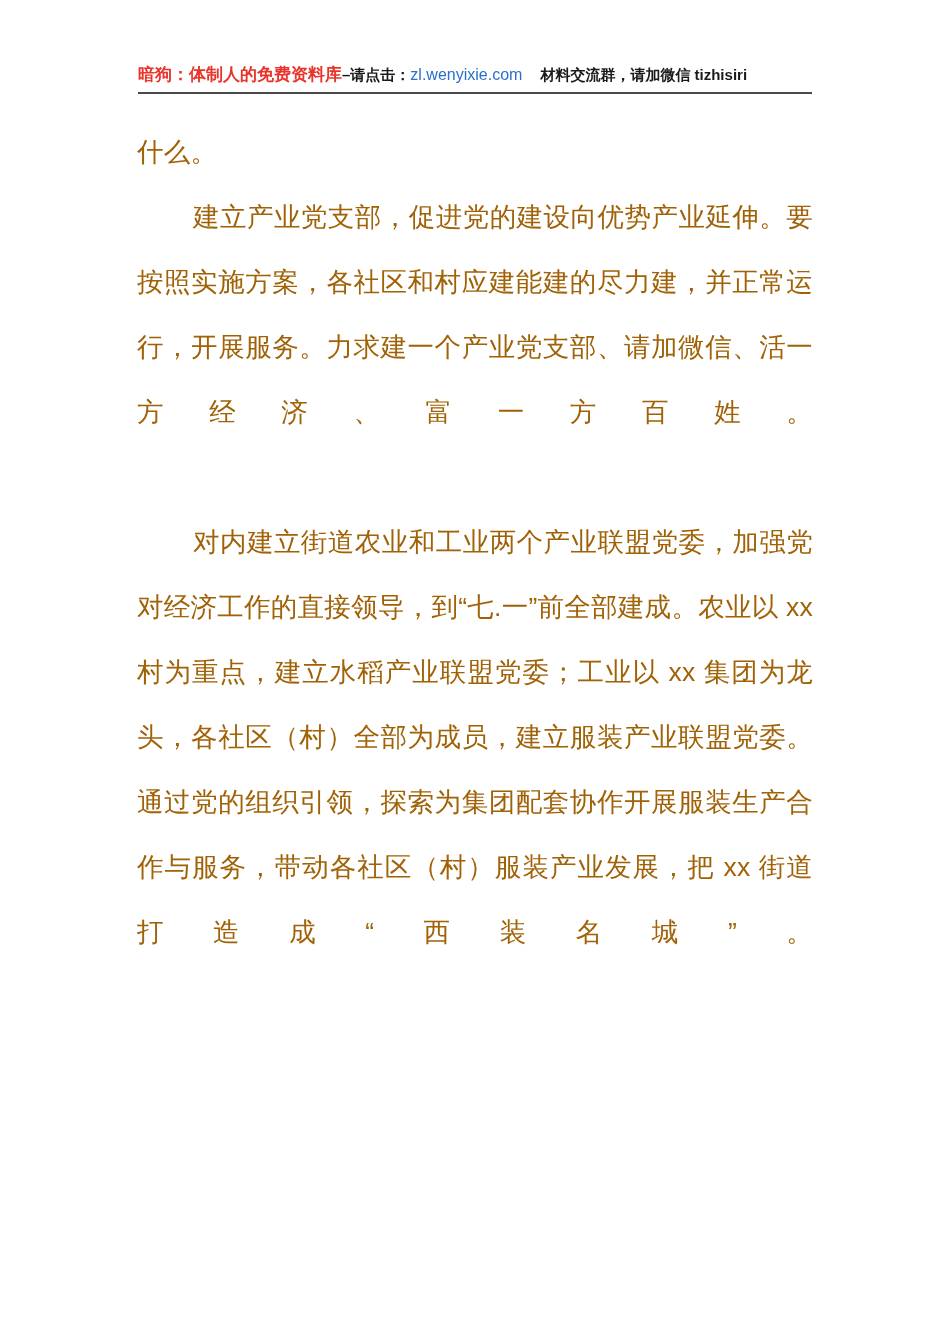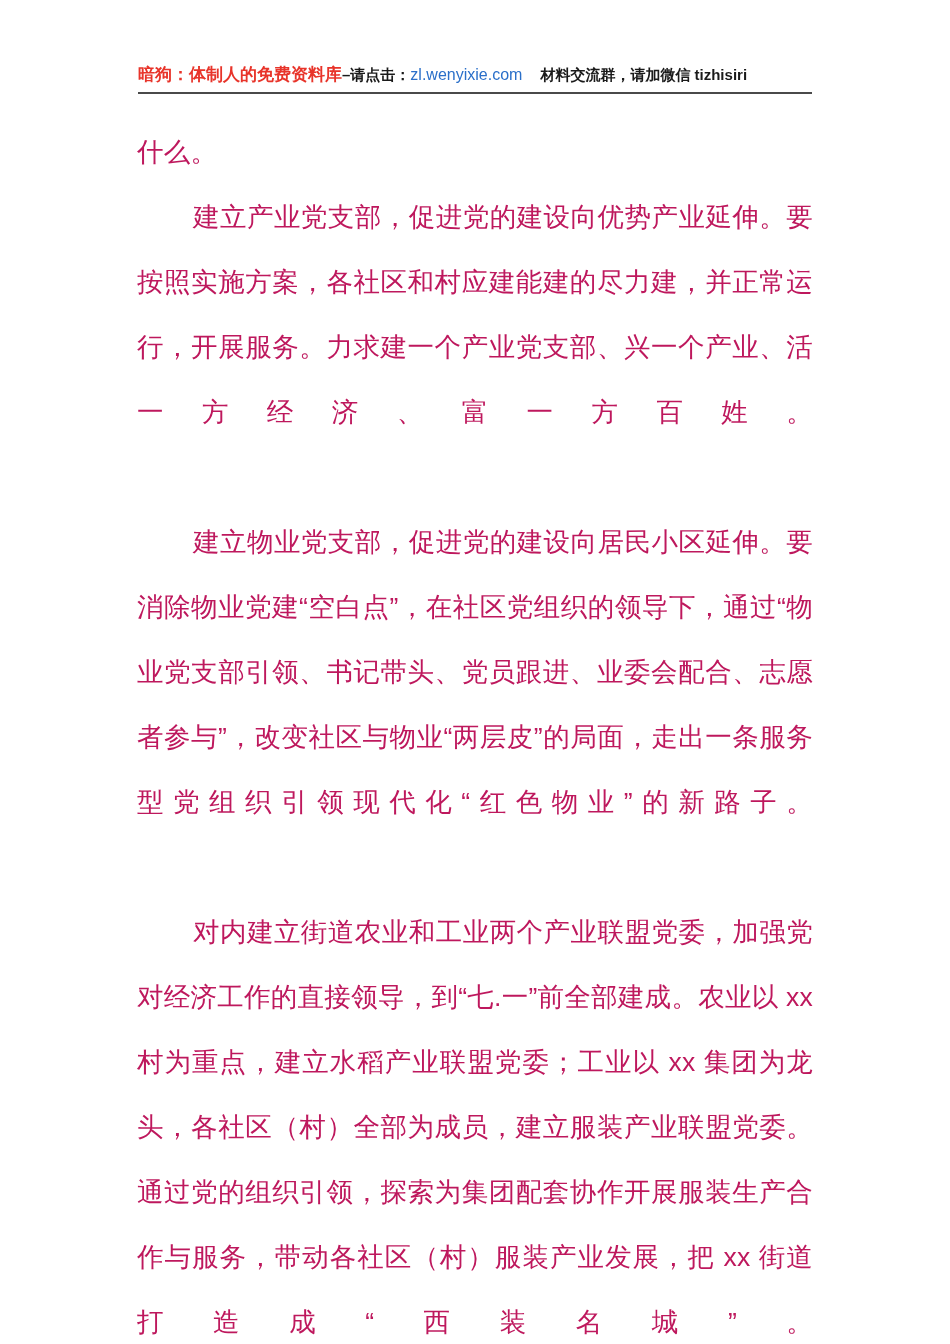--- a/index.html
+++ b/index.html
@@ -67,21 +67,21 @@
     top: 120px;
     width: 676px;
   }
   .para {
     margin: 0 0 0 0;
     font-size: 26.5px;
     line-height: 65px;
     text-align: justify;
     text-justify: inter-character;
     text-indent: 0;
-    color: #be185d;
+    color: #a16207;
     font-weight: 400;
     letter-spacing: 0.2px;
   }
   .para.indent {
     text-indent: 56px;
   }
   
   .para:after {
     content: "";
     display: inline-block;
@@ -95,19 +95,18 @@
 <body>
 
 <div class="page">
 
   <div class="header-band">
     <span class="hdr-brand">暗狗：体制人的免费资料库</span><span class="hdr-click">–请点击：</span><span class="hdr-url">zl.wenyixie.com</span><span class="hdr-gap"></span><span class="hdr-group">材料交流群，请加微信 tizhisiri</span>
   </div>
 
   <div class="doc-body">
     <p class="para nofill">什么。</p>
-    <p class="para indent">建立产业党支部，促进党的建设向优势产业延伸。要按照实施方案，各社区和村应建能建的尽力建，并正常运行，开展服务。力求建一个产业党支部、兴一个产业、活一方经济、富一方百姓。</p>
-    <p class="para indent">建立物业党支部，促进党的建设向居民小区延伸。要消除物业党建“空白点”，在社区党组织的领导下，通过“物业党支部引领、书记带头、党员跟进、业委会配合、志愿者参与”，改变社区与物业“两层皮”的局面，走出一条服务型党组织引领现代化“红色物业”的新路子。</p>
+    <p class="para indent">建立产业党支部，促进党的建设向优势产业延伸。要按照实施方案，各社区和村应建能建的尽力建，并正常运行，开展服务。力求建一个产业党支部、请加微信、活一方经济、富一方百姓。</p>
     <p class="para indent">对内建立街道农业和工业两个产业联盟党委，加强党对经济工作的直接领导，到“七.一”前全部建成。农业以 xx 村为重点，建立水稻产业联盟党委；工业以 xx 集团为龙头，各社区（村）全部为成员，建立服装产业联盟党委。通过党的组织引领，探索为集团配套协作开展服装生产合作与服务，带动各社区（村）服装产业发展，把 xx 街道打造成“西装名城”。</p>
 
   </div>
 
 </div>
 
 </body></html>

